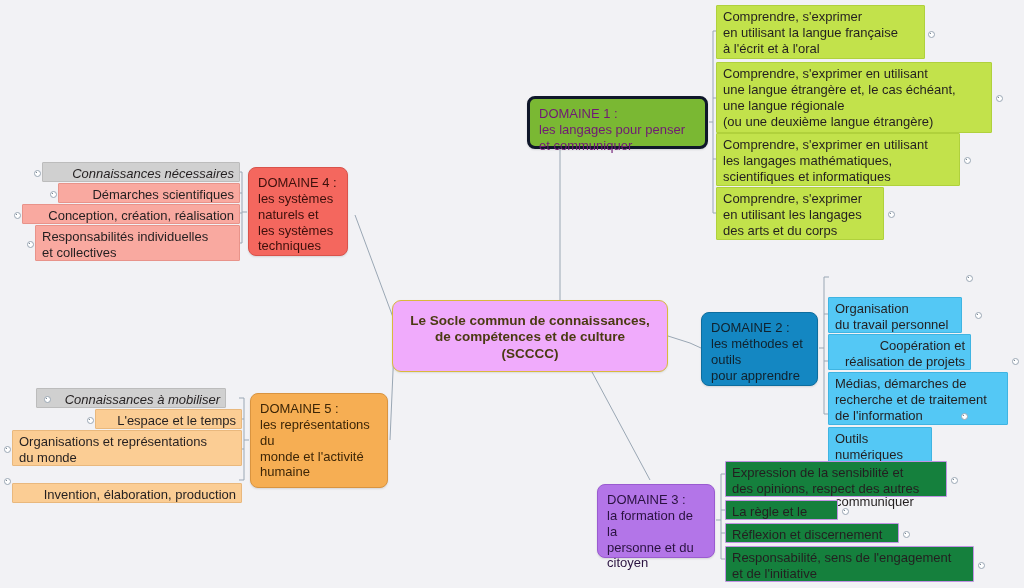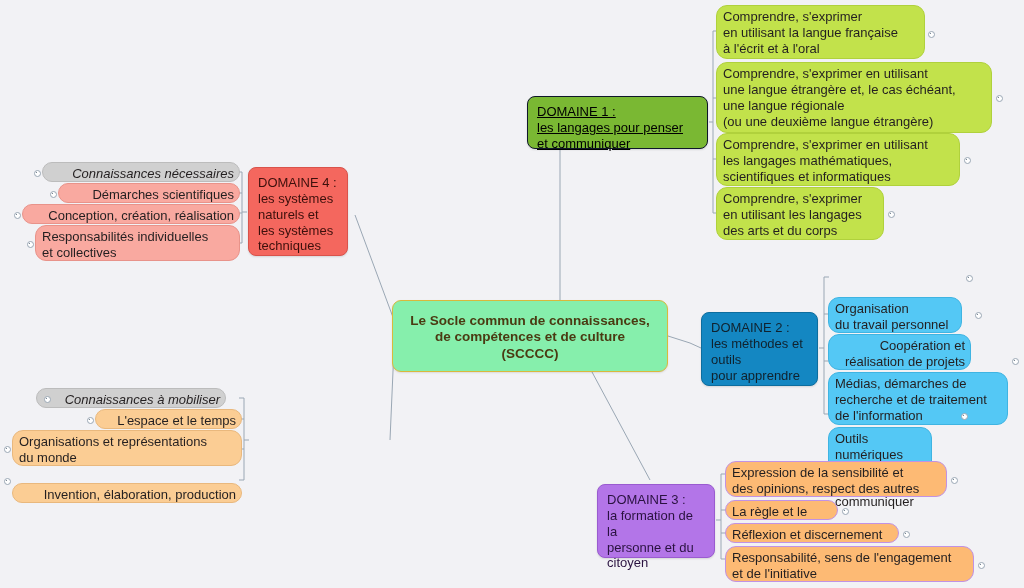--- a/index.html
+++ b/index.html
@@ -26,51 +26,51 @@
     position: absolute;
     box-sizing: border-box;
     border-radius: 7px;
     color: #231f20;
     line-height: 1.22;
     white-space: pre-line;
     z-index: 3;
   }
   
   .root {
-    background: #86efac;
+    background: #f0abfc;
     border: 1px solid #d9b93c;
     border-radius: 9px;
     font-weight: bold;
     font-size: 13.5px;
     text-align: center;
     color: #4a3a12;
     padding: 12px 10px 10px 10px;
     box-shadow: 0 1px 2px rgba(0,0,0,0.10);
   }
   
   .domain {
     font-size: 13px;
     padding: 7px 9px 8px 9px;
     border-radius: 8px;
     box-shadow: 0 1px 2px rgba(0,0,0,0.12);
   }
-  .d1 { background: #7ab833; border: 1px solid #0f172a; color: #000000; text-decoration: underline; }
+  .d1 { background: #7ab833; border: 3px solid #0f172a; color: #701a75; }
   .d2 { background: #1487c2; border: 1px solid #0d6d9e; color: #10222e; }
   .d3 { background: #b375e8; border: 1px solid #9a5bd0; color: #2a1240; }
   .d4 { background: #f4675e; border: 1px solid #d9534b; color: #3d100c; }
   .d5 { background: #f6ae53; border: 1px solid #d99440; color: #3d2607; }
   
   .leaf {
     font-size: 13px;
     padding: 3px 5px 4px 6px;
-    border-radius: 11px;
+    border-radius: 1px;
   }
   .leaf-green  { background: #c2e24b; border: 1px solid #b0d13c; }
   .leaf-blue   { background: #54c8f5; border: 1px solid #3fb4e2; margin-top: 38px; }
-  .leaf-purple { background: #fdba74; border: 1px solid #c192e4; }
+  .leaf-purple { background: #15803d; border: 1px solid #c192e4; }
   .leaf-red    { background: #f9a9a0; border: 1px solid #e8938a; }
   .leaf-orange { background: #fbcd94; border: 1px solid #e9b87d; }
   .leaf-gray   { background: #d0d0d0; border: 1px solid #bcbcbc; font-style: italic; }
   .ralign { text-align: right; }
   
   .dot {
     position: absolute;
     width: 5px;
     height: 5px;
     border-radius: 50%;
@@ -209,20 +209,24 @@
   <div class="node leaf leaf-red ralign" style="left:58px; top:183px; width:182px; height:20px;">Démarches scientifiques</div>
   <span class="dot" style="left:50px; top:191px;"></span>
 
   <div class="node leaf leaf-red ralign" style="left:22px; top:204px; width:218px; height:20px;">Conception, création, réalisation</div>
   <span class="dot" style="left:14px; top:212px;"></span>
 
   <div class="node leaf leaf-red" style="left:35px; top:225px; width:205px; height:36px;">Responsabilités individuelles
 et collectives</div>
   <span class="dot" style="left:27px; top:241px;"></span>
 
+  <div class="node domain d5" style="left:250px; top:393px; width:138px; height:95px;">DOMAINE 5 :
+les représentations du
+monde et l'activité
+humaine</div>
 
   <div class="node leaf leaf-gray ralign" style="left:36px; top:388px; width:190px; height:20px;">Connaissances à mobiliser</div>
   <span class="dot" style="left:44px; top:396px;"></span>
 
   <div class="node leaf leaf-orange ralign" style="left:95px; top:409px; width:147px; height:20px;">L'espace et le temps</div>
   <span class="dot" style="left:87px; top:417px;"></span>
 
   <div class="node leaf leaf-orange" style="left:12px; top:430px; width:230px; height:36px;">Organisations et représentations
 du monde</div>
   <span class="dot" style="left:4px; top:446px;"></span>

